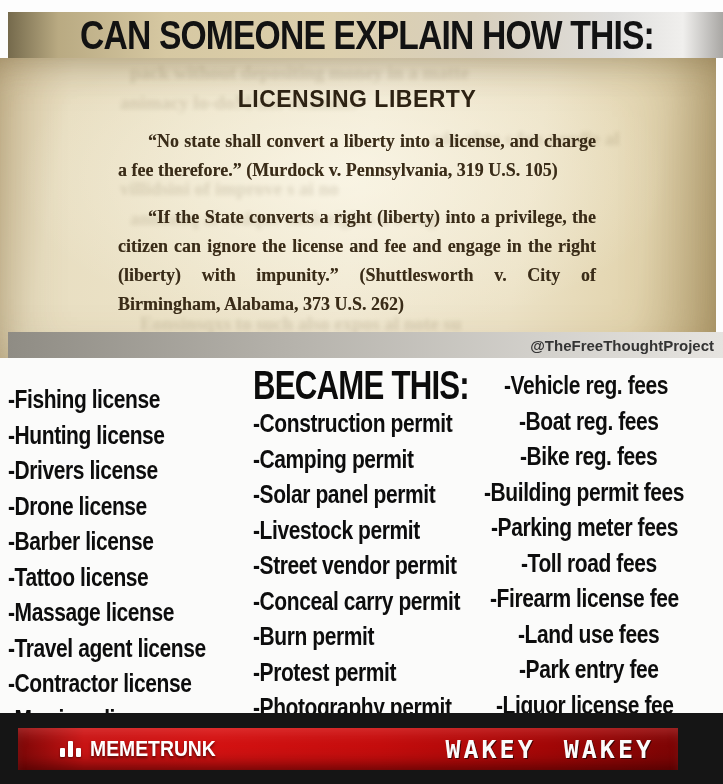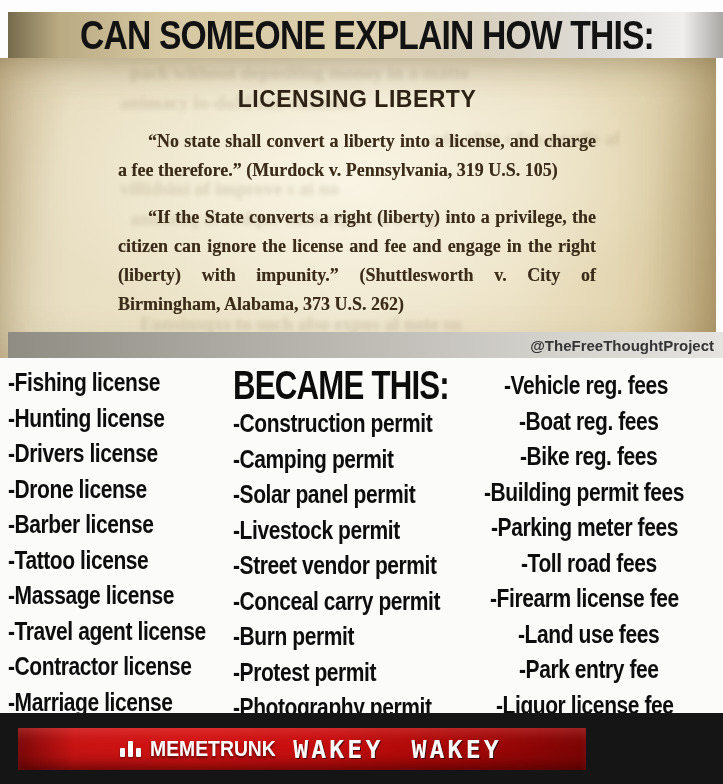--- a/index.html
+++ b/index.html
@@ -70,24 +70,24 @@
   .became-heading .cond{display:inline-block;transform:scaleX(.78);transform-origin:0 50%;}
   .item{
     height:35.5px;line-height:35.5px;font-weight:700;font-size:25px;color:#0d0d0d;
     white-space:nowrap;
   }
   .item .cond{display:inline-block;transform:scaleX(.84);transform-origin:0 50%;letter-spacing:-.5px;}
 
   
   .footer{position:absolute;left:0;top:713px;width:723px;height:71px;background:#151515;}
   .red-bar{
-    position:absolute;left:18px;top:15px;width:568px;height:42px;
+    position:absolute;left:18px;top:15px;width:660px;height:42px;
     background:linear-gradient(90deg,#7e0808 0%,#c81414 10%,#d31212 30%,#c40d0d 55%,#a30707 80%,#7c0505 100%);
     box-shadow:inset 0 10px 14px -6px rgba(255,120,120,.35), inset 0 -12px 16px -8px rgba(60,0,0,.8);
-    display:flex;align-items:center;justify-content:center;
+    display:flex;align-items:center;justify-content:space-between;
   }
   .brand{display:flex;align-items:center;gap:9px;padding-left:42px;}
   .brand-icon{display:flex;align-items:flex-end;gap:3px;}
   .brand-icon .bar{background:#fff;width:5px;border-radius:1px;box-shadow:0 1px 2px rgba(0,0,0,.5);}
   .bar-s{height:9px;} .bar-t{height:16px;width:7px;}
   .brand-text{
     color:#fff;font-weight:800;font-size:22px;letter-spacing:0;
     display:inline-block;transform:scaleX(.88);transform-origin:0 50%;
     text-shadow:0 2px 3px rgba(0,0,0,.55);white-space:nowrap;
   }
@@ -120,34 +120,34 @@
       <p>“If the State converts a right (liberty) into a privilege, the citizen can ignore the license and fee and engage in the right (liberty) with impunity.” (Shuttlesworth v. City of Birmingham, Alabama, 373 U.S. 262)</p>
     </div>
 
     <div class="credit-strip">
       <span class="credit-text">@TheFreeThoughtProject</span>
     </div>
   </div>
 
   <div class="lists">
 
-    <div class="col col-left" style="padding-top:7px;">
+    <div class="col col-left" style="padding-top:24px;">
       <div class="item"><span class="cond">-Fishing license</span></div>
       <div class="item"><span class="cond">-Hunting license</span></div>
       <div class="item"><span class="cond">-Drivers license</span></div>
       <div class="item"><span class="cond">-Drone license</span></div>
       <div class="item"><span class="cond">-Barber license</span></div>
       <div class="item"><span class="cond">-Tattoo license</span></div>
       <div class="item"><span class="cond">-Massage license</span></div>
       <div class="item"><span class="cond">-Travel agent license</span></div>
       <div class="item"><span class="cond">-Contractor license</span></div>
       <div class="item"><span class="cond">-Marriage license</span></div>
     </div>
 
-    <div class="col col-mid" style="padding-top:6px;">
+    <div class="col col-mid" style="padding-top:6px;margin-left:20px;">
       <div class="became-heading">
         <span class="cond">BECAME THIS:</span>
       </div>
       <div class="item"><span class="cond">-Construction permit</span></div>
       <div class="item"><span class="cond">-Camping permit</span></div>
       <div class="item"><span class="cond">-Solar panel permit</span></div>
       <div class="item"><span class="cond">-Livestock permit</span></div>
       <div class="item"><span class="cond">-Street vendor permit</span></div>
       <div class="item"><span class="cond">-Conceal carry permit</span></div>
       <div class="item"><span class="cond">-Burn permit</span></div>

